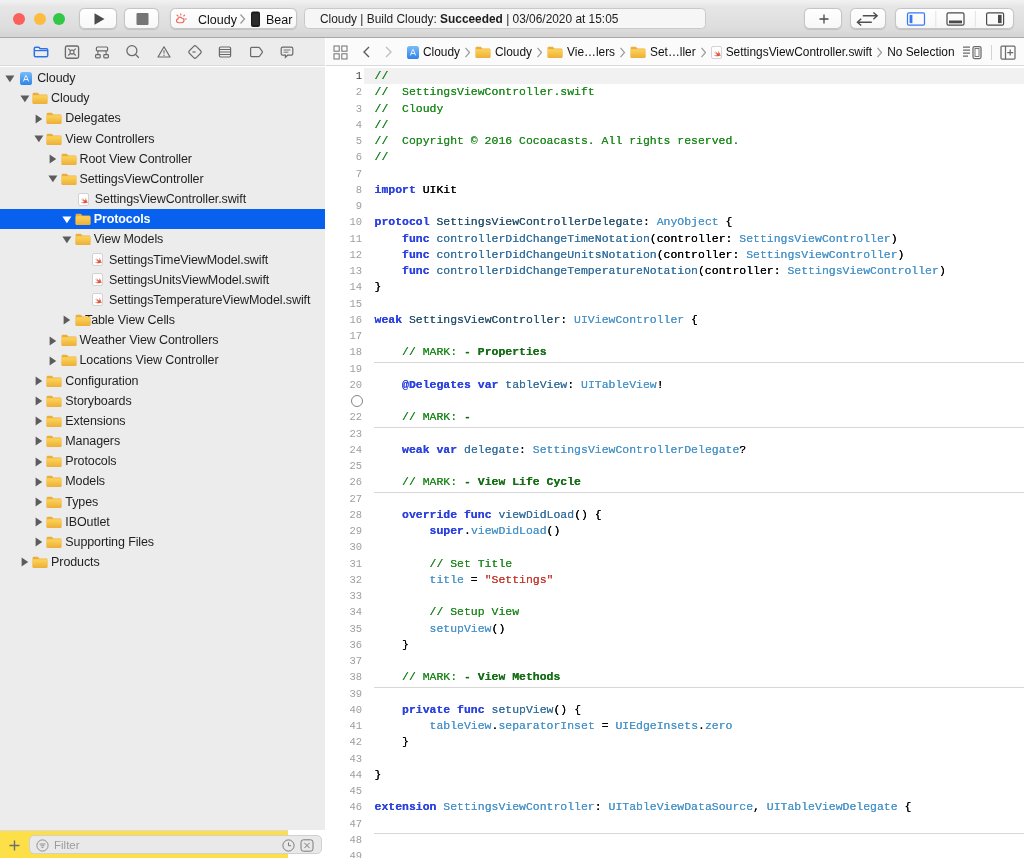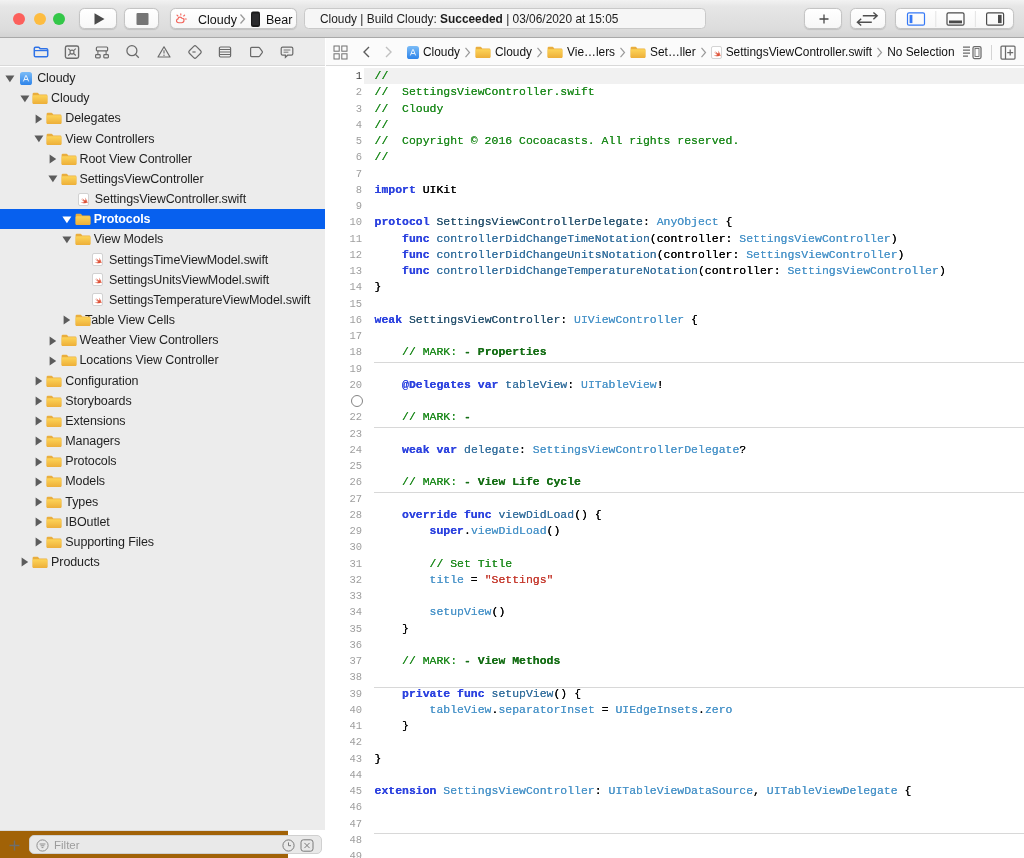--- a/index.html
+++ b/index.html
@@ -10,21 +10,21 @@
 .tbtn { position:absolute; top:8px; height:21px; background:linear-gradient(#FFFFFF,#F7F7F7); border:0.5px solid #C4C4C4; border-radius:5.5px; box-shadow:0 0.5px 1px rgba(0,0,0,0.12); }
 .statusbox { position:absolute; left:304px; top:8px; width:402px; height:21px; background:#F6F6F6; border:0.5px solid #C9C9C9; border-radius:4.5px; font-size:11.9px; color:#1D1D1D; line-height:20px; padding-left:15px; white-space:nowrap; }
 
 .navbar { position:absolute; left:0; top:38px; width:325px; height:28px; background:#ECECEC; border-bottom:1px solid #D9D9D9; }
 .sidebar { position:absolute; left:0; top:67px; width:325px; height:763px; background:#ECECEC; }
 .trow { position:absolute; left:0; width:325px; height:20.17px; }
 .trow.sel { background:#0760EE; }
 .tlabel { position:absolute; top:50%; transform:translateY(-50%); font-size:12.5px; color:#1F1F1F; white-space:nowrap; letter-spacing:-0.1px; }
 .sel .tlabel { color:#FFFFFF; font-weight:600; }
 .trow svg { top:50%; }
-.filterbar { position:absolute; left:0; top:830px; width:288px; height:28px; background:#a16207; border-top:1px solid #D9D9D9; }
+.filterbar { position:absolute; left:0; top:830px; width:288px; height:28px; background:#fde047; border-top:1px solid #D9D9D9; }
 .filterfield { position:absolute; left:29px; top:4px; width:293px; height:19px; background:#E9E9E9; border:1px solid #D0D0D0; border-radius:5px; }
 .filtertext { position:absolute; left:24px; top:2.5px; font-size:11.5px; color:#9C9C9C; }
 
 .jumpbar { position:absolute; left:326px; top:38px; width:698px; height:28px; background:#FBFBFB; border-bottom:1px solid #D9D9D9; }
 .crumbs { position:absolute; left:81px; top:0; height:28px; display:flex; align-items:center; font-size:11.9px; color:#111; white-space:nowrap; }
 .crumbs svg { flex:0 0 auto; }
 .crumbs .txt { margin-left:4px; }
 
 .editor { position:absolute; left:326px; top:66px; width:698px; height:792px; background:#FFFFFF; overflow:hidden; }
 .curline { position:absolute; left:38px; top:2.20px; width:660px; height:16.25px; background:#F1F1F1; }
@@ -561,20 +561,21 @@
 <div class="cl">    <span class="k">weak</span> <span class="k">var</span> <span class="fd">delegate</span>: <span class="t">SettingsViewControllerDelegate</span>?</div>
 <div class="cl"></div>
 <div class="cl">    <span class="c">// MARK: </span><span class="cb">- View Life Cycle</span></div>
 <div class="cl"></div>
 <div class="cl">    <span class="k">override</span> <span class="k">func</span> <span class="fd">viewDidLoad</span>() {</div>
 <div class="cl">        <span class="k">super</span>.<span class="t">viewDidLoad</span>()</div>
 <div class="cl"></div>
 <div class="cl">        <span class="c">// Set Title</span></div>
 <div class="cl">        <span class="t">title</span> = <span class="s">"Settings"</span></div>
 <div class="cl"></div>
+<div class="cl">        <span class="c">// Setup View</span></div>
 <div class="cl">        <span class="t">setupView</span>()</div>
 <div class="cl">    }</div>
 <div class="cl"></div>
 <div class="cl">    <span class="c">// MARK: </span><span class="cb">- View Methods</span></div>
 <div class="cl"></div>
 <div class="cl">    <span class="k">private</span> <span class="k">func</span> <span class="fd">setupView</span>() {</div>
 <div class="cl">        <span class="t">tableView</span>.<span class="t">separatorInset</span> = <span class="t">UIEdgeInsets</span>.<span class="t">zero</span></div>
 <div class="cl">    }</div>
 <div class="cl"></div>
 <div class="cl">}</div>

